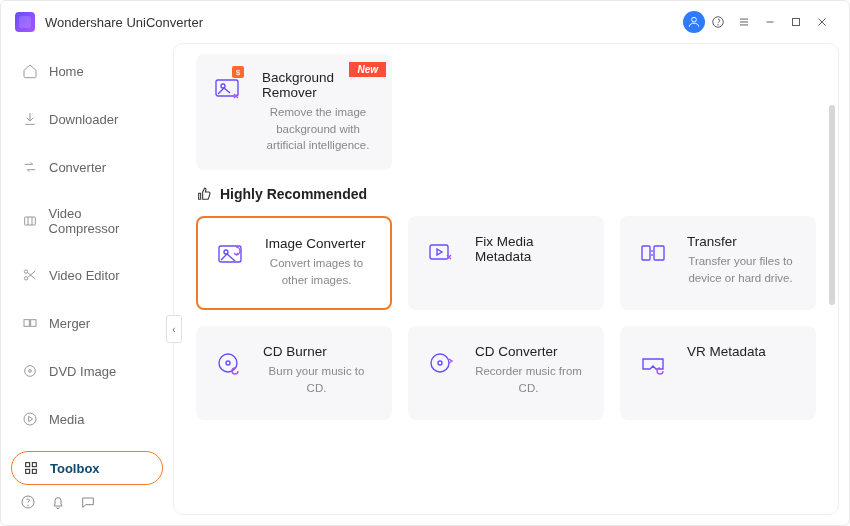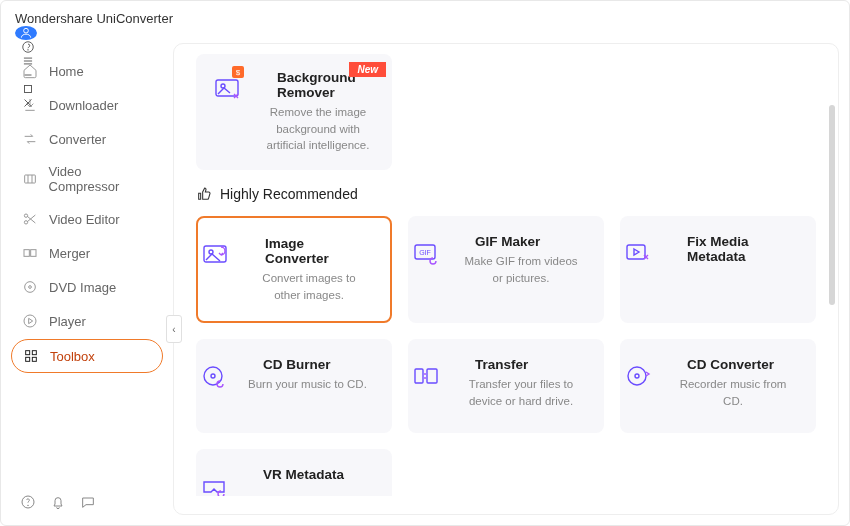--- a/index.html
+++ b/index.html
@@ -1,50 +1,50 @@
 <!DOCTYPE html>
 <html><head>
 <meta charset="utf-8">
 <style>
 * { margin: 0; padding: 0; box-sizing: border-box; font-family: -apple-system, BlinkMacSystemFont, "Segoe UI", sans-serif; }
 body { width: 850px; height: 526px; background: #fff; overflow: hidden; }
 .app { display: flex; flex-direction: column; height: 100%; border: 1px solid #e8e8e8; border-radius: 6px; }
-.titlebar { display: flex; padding: 10px 14px; height: 42px; flex-direction: column; }
+.titlebar { display: flex; align-items: center; padding: 10px 14px; height: 42px; }
 .logo { width: 20px; height: 20px; background: linear-gradient(135deg,#6a4cff,#a855ff); border-radius: 4px; margin-right: 10px; position: relative; }
 .logo::after { content: ""; position: absolute; inset: 4px; border-radius: 2px; background: rgba(255,255,255,.15); }
 .title { font-size: 13px; color: #333; font-weight: 500; }
 .spacer { flex: 1; }
 .tbbtn { width: 26px; height: 26px; display: flex; align-items: center; justify-content: center; color: #555; cursor: pointer; border-radius: 4px; }
 .tbbtn.user { background: #2f7bff; color: #fff; border-radius: 50%; width: 22px; height: 22px; }
 .tbbtn svg { width: 14px; height: 14px; stroke: currentColor; fill: none; stroke-width: 1.6; }
 .body { display: flex; flex: 1; min-height: 0; position: relative; }
 .sidebar { width: 172px; display: flex; flex-direction: column; padding: 12px 10px 10px; }
-.navlist { display: flex; flex-direction: column; gap: 2px; flex: 1; }
+.navlist { display: flex; flex-direction: column; gap: 16px; flex: 1; }
 .navitem { display: flex; align-items: center; gap: 10px; padding: 7px 10px; border-radius: 18px; cursor: pointer; color: #666; font-size: 13px; }
 .navitem .icon { width: 18px; height: 18px; display: flex; align-items: center; justify-content: center; color: #999; }
 .navitem .icon svg { width: 16px; height: 16px; stroke: currentColor; fill: none; stroke-width: 1.5; }
-.navitem.active { border: 1.5px solid #f07a2a; color: #c2410c; font-weight: 400; }
+.navitem.active { border: 1.5px solid #f07a2a; color: #0c4a6e; font-weight: 700; }
 .navitem.active .icon { color: #222; }
 .bottomrow { display: flex; gap: 12px; padding: 4px 8px; color: #888; }
 .bottomrow .ic { width: 18px; height: 18px; cursor: pointer; display:flex; align-items:center; justify-content:center; }
 .bottomrow svg { width: 16px; height: 16px; stroke: currentColor; fill: none; stroke-width: 1.5; }
 .collapse { position: absolute; left: 165px; top: 272px; width: 16px; height: 28px; background: #fff; border: 1px solid #e0e0e0; border-radius: 3px; display: flex; align-items: center; justify-content: center; cursor: pointer; font-size: 10px; color: #666; z-index: 5; }
 .main { flex: 1; background: #fff; padding: 0 22px 18px; display: flex; flex-direction: column; border: 1px solid #eee; border-radius: 10px; margin: 0 10px 10px 0; overflow: hidden; }
 .panel { flex: 1; overflow-y: auto; padding-top: 10px; }
 .firstrow { margin-bottom: 16px; }
-.card { position: relative; background: #f7f7fa; border-radius: 8px; padding: 18px 22px 18px 4px; display: flex; gap: 18px; align-items: flex-start; cursor: pointer; }
+.card { position: relative; background: #f7f7fa; border-radius: 8px; padding: 18px 22px 18px 19px; display: flex; gap: 18px; align-items: flex-start; cursor: pointer; }
 .card .cicon { width: 30px; height: 26px; display:flex; align-items:center; justify-content:center; flex-shrink:0; margin-top:6px; color:#6a4cff; }
 .card .cicon svg { width: 28px; height: 24px; stroke: currentColor; fill: none; stroke-width: 1.4; }
-.card .ctitle { font-size: 13.5px; font-weight: 700; color: #222; margin-bottom: 4px; margin-left: 15px; }
+.card .ctitle { font-size: 13.5px; font-weight: 400; color: #222; margin-bottom: 4px; }
 .card .cdesc { font-size: 11.5px; color: #888; line-height: 1.45; text-align: center; }
 .card.highlighted { border: 2px solid #f07a2a; background: #fff; }
 .firstrow .card { width: 196px; padding: 16px 18px; }
 .newbadge { position: absolute; top: 8px; right: 6px; background: #ff4d3a; color: #fff; font-size: 10px; padding: 2px 8px; border-radius: 0; font-style: italic; font-weight:600; }
 .dollarbadge { position: absolute; left: 36px; top: 12px; background: #ff6a2a; color: #fff; width: 12px; height: 12px; font-size: 8px; border-radius: 2px; display:flex; align-items:center; justify-content:center; }
-.sectionhead { display: flex; align-items: center; gap: 8px; margin: 6px 0 14px; font-size: 14px; font-weight: 400; color: #222; }
+.sectionhead { display: flex; align-items: center; gap: 8px; margin: 6px 0 14px; font-size: 14px; font-weight: 700; color: #222; }
 .sectionhead svg { width: 16px; height: 16px; stroke: #333; fill: none; stroke-width: 1.6; }
 .grid { display: grid; grid-template-columns: repeat(3, 1fr); gap: 16px; }
 .grid .card { min-height: 94px; }
 .scrollbar { position: absolute; right: 14px; top: 62px; width: 6px; height: 200px; background: #d6d6d6; border-radius: 3px; }
 </style>
 </head>
 <body>
 
 <div class="app">
   <div class="titlebar">
@@ -153,21 +153,21 @@
             </span>
             <span>DVD Image</span>
           </div>
         <div class="navitem">
             <span class="icon">
               <svg viewBox="0 0 24 24">
                 <circle cx="12" cy="12" r="9"></circle>
                 <path d="M10 8l6 4-6 4z"></path>
               </svg>
             </span>
-            <span>Player</span>
+            <span>Media</span>
           </div>
         <div class="navitem active">
             <span class="icon">
               <svg viewBox="0 0 24 24">
                 <rect x="4" y="4" width="6" height="6"></rect>
                 <rect x="14" y="4" width="6" height="6"></rect>
                 <rect x="4" y="14" width="6" height="6"></rect>
                 <rect x="14" y="14" width="6" height="6"></rect>
               </svg>
             </span>
@@ -238,66 +238,53 @@
                 </svg>
               </div>
             <div>
                 <div class="ctitle">Image Converter</div>
                 <div class="cdesc">Convert images to other images.</div>
               </div>
           </div>
           <div class="card">
             <div class="cicon">
                 <svg viewBox="0 0 28 24">
-                  <rect x="2" y="4" width="20" height="14" rx="2"></rect>
-                  <text x="12" y="14" font-size="7" text-anchor="middle" fill="#6a4cff" stroke="none">GIF</text>
-                  <path d="M20 17a3 3 0 1 0 3 3" stroke="#a855ff"></path>
-                </svg>
-              </div>
-            <div>
-                <div class="ctitle">GIF Maker</div>
-                <div class="cdesc">Make GIF from videos or pictures.</div>
-              </div>
-          </div>
-          <div class="card">
-            <div class="cicon">
-                <svg viewBox="0 0 28 24">
                   <rect x="2" y="4" width="18" height="14" rx="2"></rect>
                   <path d="M9 8l5 3-5 3z"></path>
                   <path d="M19 14l4 4m0-4l-4 4" stroke="#a855ff"></path>
                 </svg>
               </div>
             <div>
                 <div class="ctitle">Fix Media Metadata</div>
               </div>
           </div>
           <div class="card">
             <div class="cicon">
                 <svg viewBox="0 0 28 24">
+                  <rect x="2" y="5" width="8" height="14" rx="1"></rect>
+                  <rect x="14" y="5" width="10" height="14" rx="1"></rect>
+                  <path d="M11 10h2m-2 4h2" stroke="#a855ff"></path>
+                </svg>
+              </div>
+            <div>
+                <div class="ctitle">Transfer</div>
+                <div class="cdesc">Transfer your files to device or hard drive.</div>
+              </div>
+          </div>
+          <div class="card">
+            <div class="cicon">
+                <svg viewBox="0 0 28 24">
                   <circle cx="12" cy="12" r="9"></circle>
                   <circle cx="12" cy="12" r="2"></circle>
                   <path d="M19 17a3 3 0 1 0 3 3" stroke="#a855ff"></path>
                 </svg>
               </div>
             <div>
                 <div class="ctitle">CD Burner</div>
                 <div class="cdesc">Burn your music to CD.</div>
-              </div>
-          </div>
-          <div class="card">
-            <div class="cicon">
-                <svg viewBox="0 0 28 24">
-                  <rect x="2" y="5" width="8" height="14" rx="1"></rect>
-                  <rect x="14" y="5" width="10" height="14" rx="1"></rect>
-                  <path d="M11 10h2m-2 4h2" stroke="#a855ff"></path>
-                </svg>
-              </div>
-            <div>
-                <div class="ctitle">Transfer</div>
-                <div class="cdesc">Transfer your files to device or hard drive.</div>
               </div>
           </div>
           <div class="card">
             <div class="cicon">
                 <svg viewBox="0 0 28 24">
                   <circle cx="12" cy="12" r="9"></circle>
                   <circle cx="12" cy="12" r="2"></circle>
                   <path d="M21 8l3 2-3 2" stroke="#a855ff"></path>
                 </svg>
               </div>

